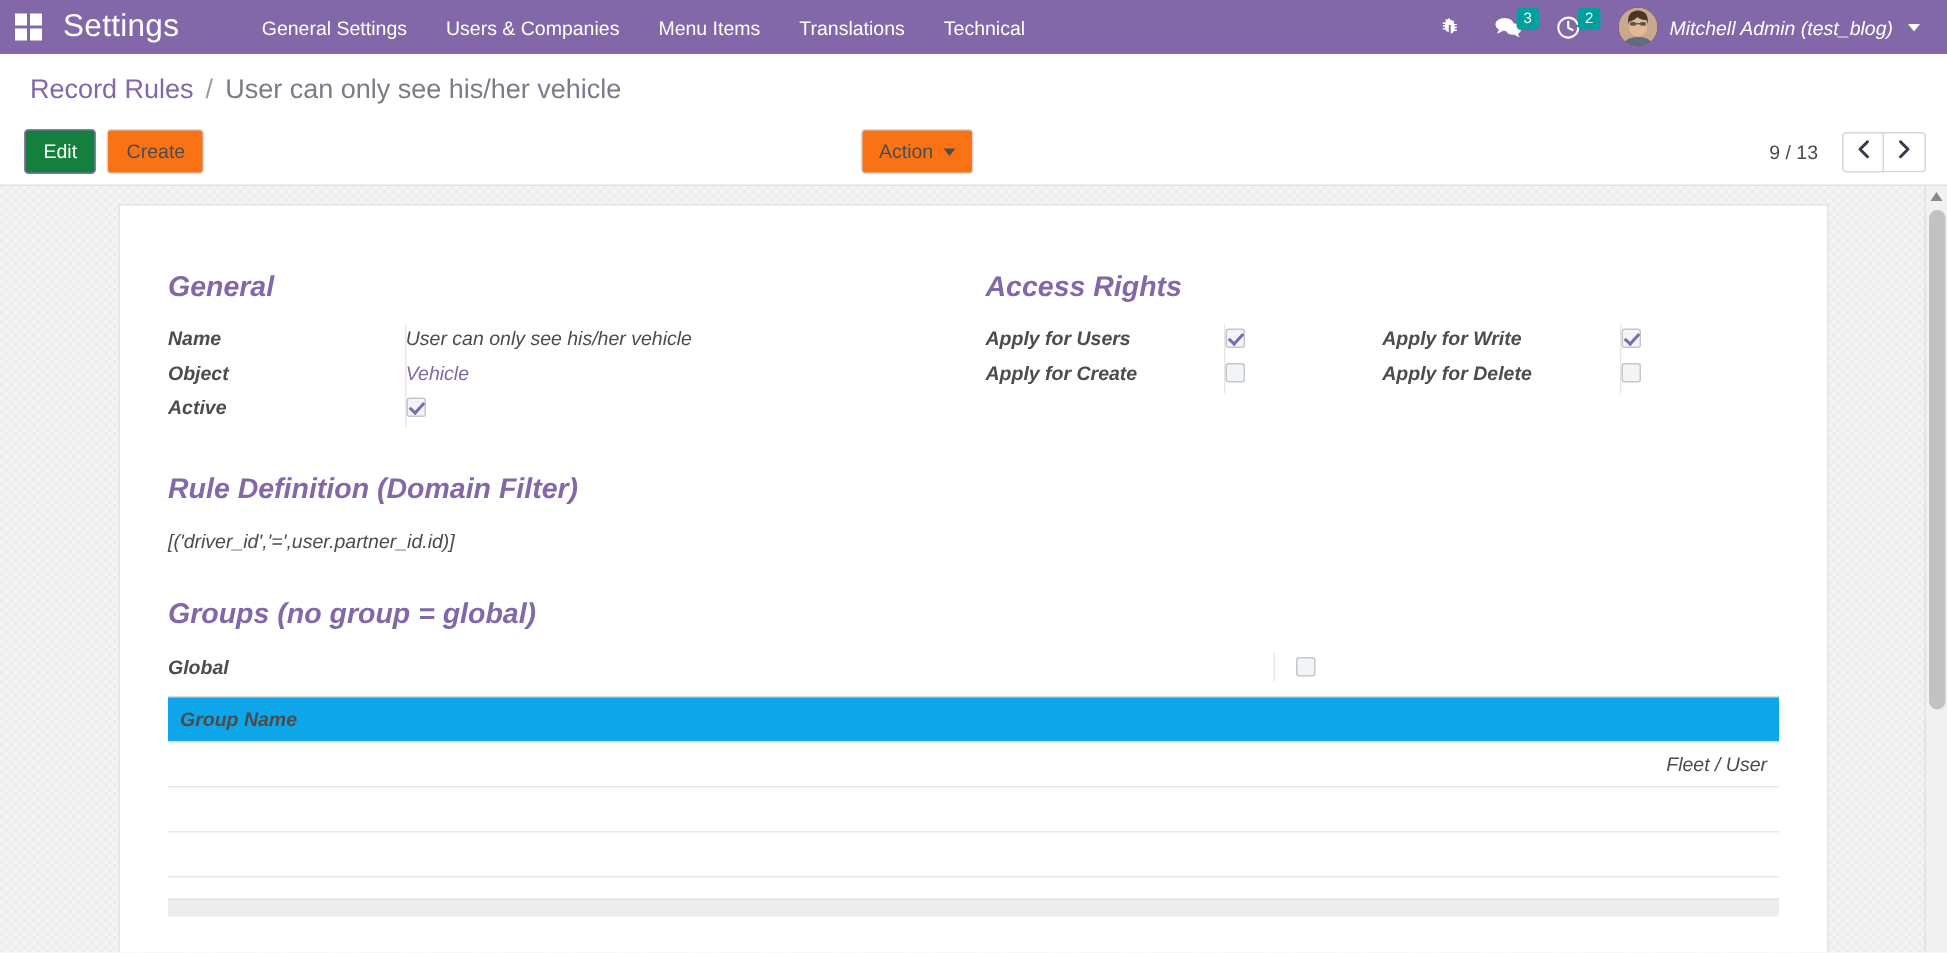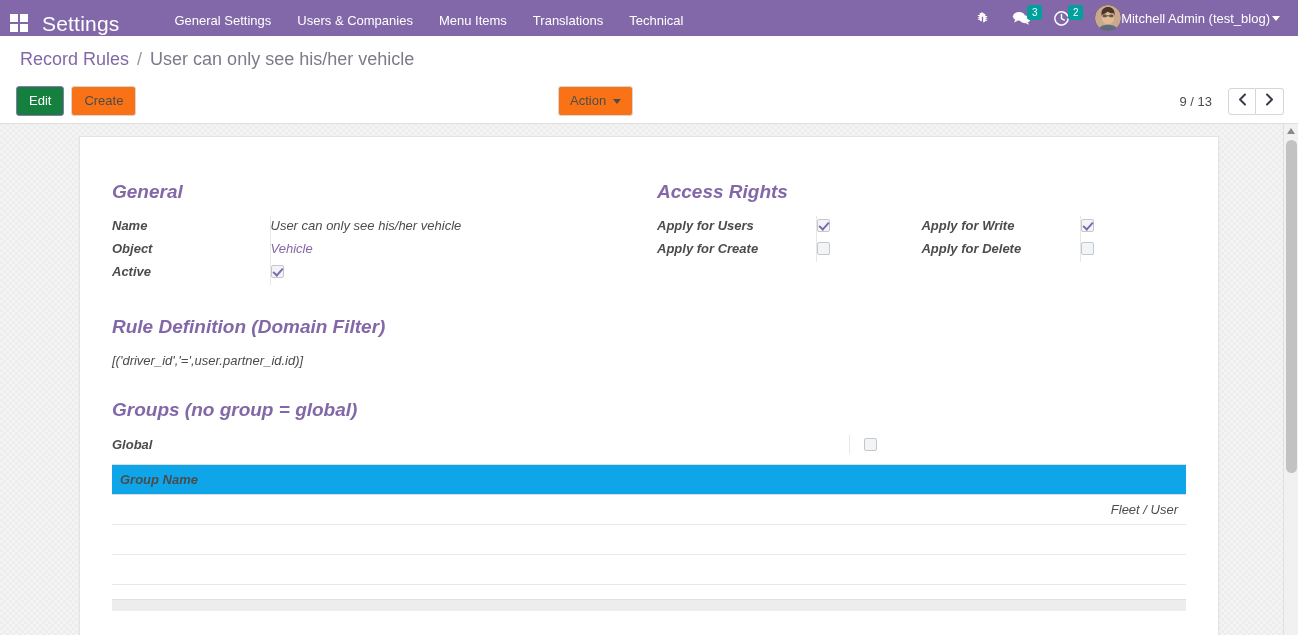--- a/index.html
+++ b/index.html
@@ -22,21 +22,21 @@
     background-size: 6px 6px;
     background-position: 0 0, 3px 3px;
   }
 
   
   .navbar {
     position: relative;
     height: 36px;
     background: #8268a8;
     display: flex;
-    align-items: flex-end;
+    align-items: center;
     padding: 0 14px 0 6px;
     color: #fff;
     z-index: 20;
   }
   .apps-grid {
     width: 26px; height: 26px;
     display: grid;
     grid-template-columns: 8px 8px;
     grid-template-rows: 8px 8px;
     gap: 2px;
@@ -95,23 +95,25 @@
     background: #00a09d;
     color: #fff;
     font-size: 10px;
     line-height: 15px;
     text-align: center;
     font-weight: 400;
   }
   .user-menu {
     display: flex;
     align-items: center;
+    gap: 8px;
     padding: 0 4px 0 14px;
     cursor: pointer;
     height: 28px;
+    font-style: italic;
   }
   .avatar {
     width: 26px; height: 26px;
     border-radius: 50%;
     overflow: hidden;
     background: #6b4d3a;
     display: block;
     flex: 0 0 auto;
   }
   .user-name { font-size: 13px; color: #fff; white-space: nowrap; }
@@ -157,21 +159,21 @@
   }
   .btn-primary {
     background: #15803d;
     border-color: #8f76b3;
     color: #fff;
     margin-right: 7px;
   }
 
   .action-wrap {
     position: absolute;
-    left: 558px;
+    left: 574px;
   }
   .btn-action { display: inline-flex; align-items: center; gap: 7px; padding: 5px 11px; }
   .btn-action .caret {
     width: 0; height: 0;
     border-left: 4px solid transparent;
     border-right: 4px solid transparent;
     border-top: 5px solid #4c4c4c;
   }
 
   .pager {

